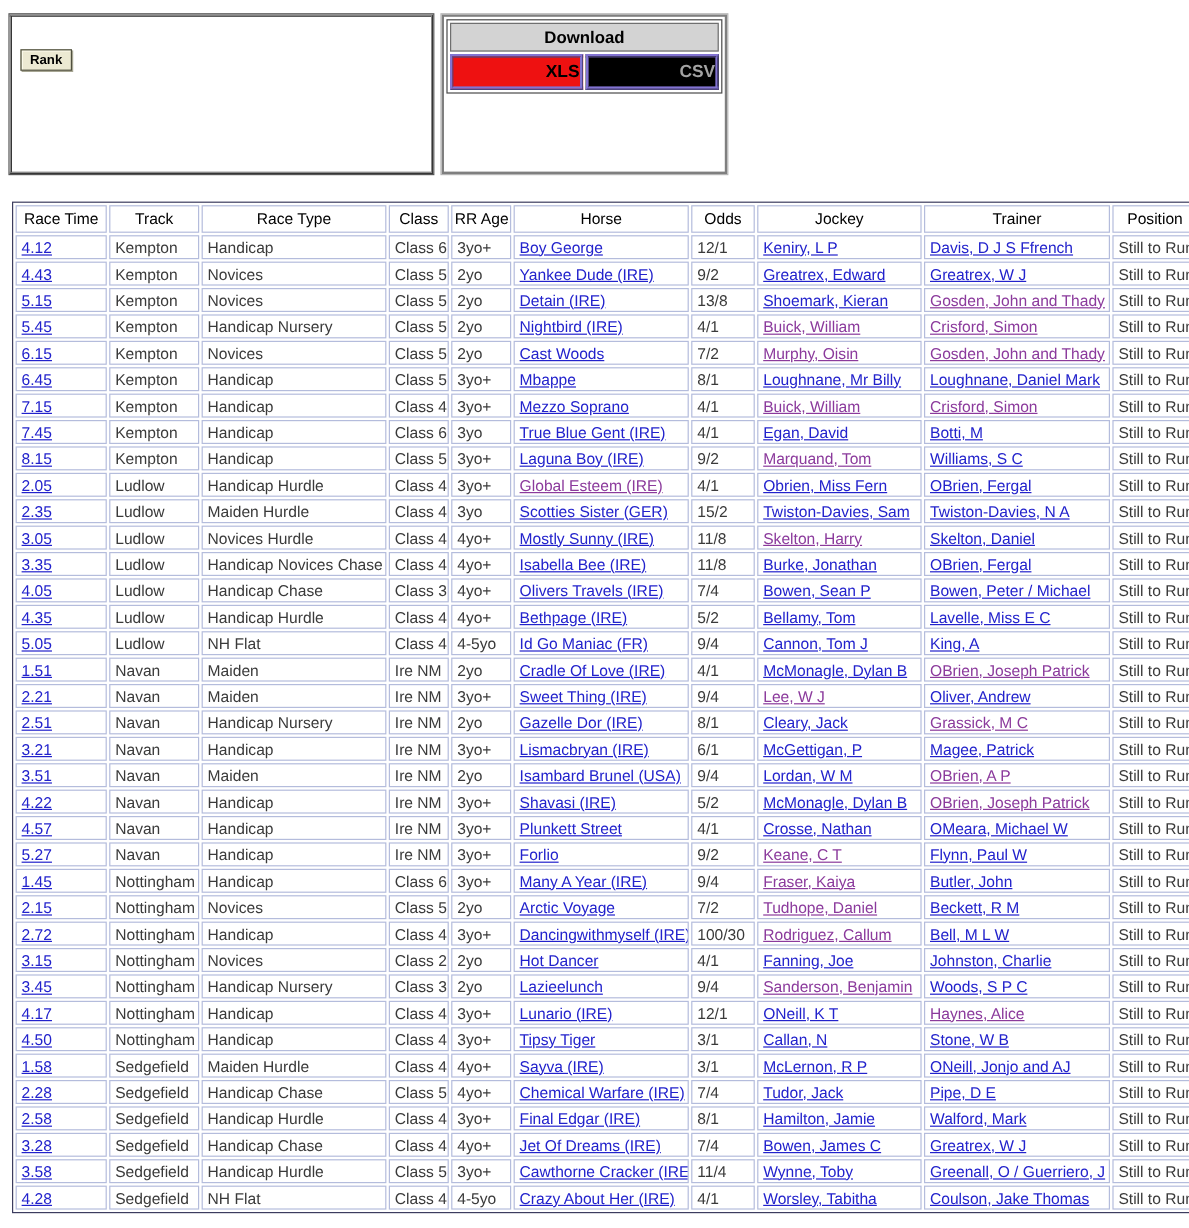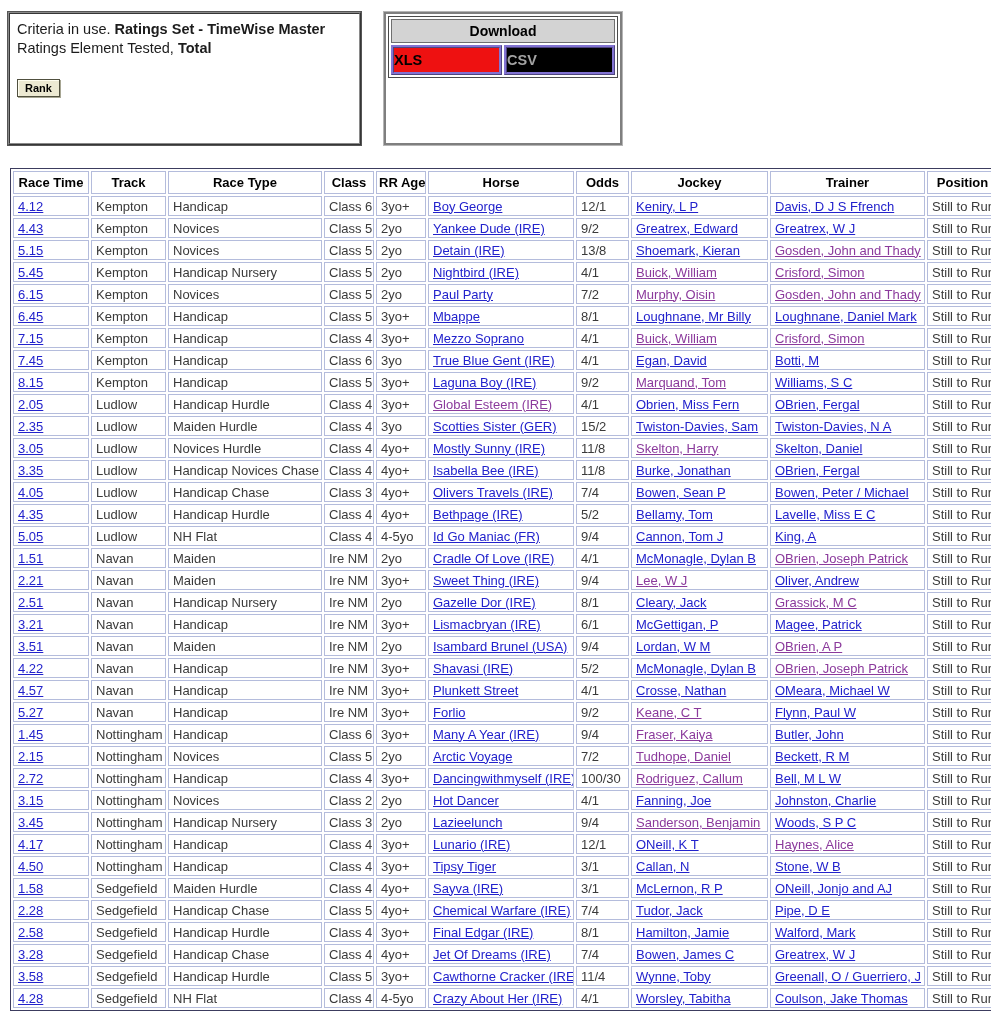--- a/index.html
+++ b/index.html
@@ -13,50 +13,49 @@
     padding:6px 6px 4px 7px;background:#fff;}
   .criteria-text{font-size:14.5px;line-height:1.32;color:#1c1c1c;}
   .b{font-weight:bold;}
   .btn{display:inline-block;background:var(--button-bg,#ece9d2);
     border:1px solid #50503f;box-shadow:1px 1px 0 #a7a693, inset 1px 1px 0 #fffef0;
     font-family:"Liberation Sans",sans-serif;font-weight:bold;font-size:11px;
     color:#000;padding:2px 7px;cursor:pointer;border-radius:0;}
   .btn-row1{margin-top:20px;}
   .btn-row2{margin-top:6px;display:flex;gap:2px;}
 
-  .download{width:238px;height:133px;box-sizing:border-box;margin-left:23px;
+  .download{width:238px;height:133px;box-sizing:border-box;margin-left:7px;
     border:2px solid #7f7f7f;outline:1px solid #b5b5b5;padding:2px;background:#fff;}
   .dl-table{width:100%;border-collapse:separate;border-spacing:2px;
     border:1px solid #4a4a4a;background:#fff;}
   .dl-head{background:var(--download-header-bg,#d3d3d3);border:1px solid #6f6f6f;
     text-align:center;font-weight:bold;font-size:14px;padding:3px 0;color:#000;}
-  .dl-btn{width:50%;text-align:left;font-weight:bold;font-size:14.5px;
+  .dl-btn{width:50%;text-align:right;font-weight:bold;font-size:14.5px;
     padding:4px 0;border:3px ridge #8273d2;cursor:pointer;}
   .xls{background:var(--xls-red,#ee1111);color:#000;}
   .csv{background:var(--csv-black,#000);color:#a3a3a3;}
 
   
   .races{table-layout:fixed;width:969px;margin:23px 0 8px 10px;
     border-collapse:separate;border-spacing:2px;
     border:1px solid #3c3c5e;background:#fff;}
   .races th,.races td{border:1px solid var(--cell-border,#b4bcdc);
     font-size:13px;white-space:nowrap;overflow:hidden;box-sizing:border-box;}
-  .races th{font-weight:bold;text-align:center;padding:3px 2px;color:#000;}
+  .races th{font-weight:normal;text-align:center;padding:3px 2px;color:#000;}
   .races td{padding:1px 4px;height:20px;color:#3a3a3a;}
   a.lnk{color:var(--link,#2222cc);text-decoration:underline;}
   a.lnk.visited{color:var(--link-visited,#8b3a9c);}
   .pos{color:#222;}
 </style>
 </head>
 <body>
 
 <div class="top">
 
   <div class="criteria">
-    <div class="criteria-text"><span>Criteria in use. </span><span class="b">Ratings Set - TimeWise Master</span><span> Ratings Element Tested, </span><span class="b">Total</span></div>
     <div class="btn-row1">
       <button class="btn">Rank</button>
     </div>
   </div>
 
   <div class="download">
     <table class="dl-table">
       <tbody>
         <tr>
           <td colspan="2" class="dl-head">Download</td>
@@ -146,21 +145,21 @@
         <td><a href="#" class="lnk visited">Buick, William</a></td>
         <td><a href="#" class="lnk visited">Crisford, Simon</a></td>
         <td class="pos">Still to Run</td>
       </tr>
       <tr>
         <td><a href="#" class="lnk">6.15</a></td>
         <td>Kempton</td>
         <td>Novices</td>
         <td>Class 5</td>
         <td>2yo</td>
-        <td><a href="#" class="lnk">Paul Party</a></td>
+        <td><a href="#" class="lnk">Cast Woods</a></td>
         <td>7/2</td>
         <td><a href="#" class="lnk visited">Murphy, Oisin</a></td>
         <td><a href="#" class="lnk visited">Gosden, John and Thady</a></td>
         <td class="pos">Still to Run</td>
       </tr>
       <tr>
         <td><a href="#" class="lnk">6.45</a></td>
         <td>Kempton</td>
         <td>Handicap</td>
         <td>Class 5</td>

